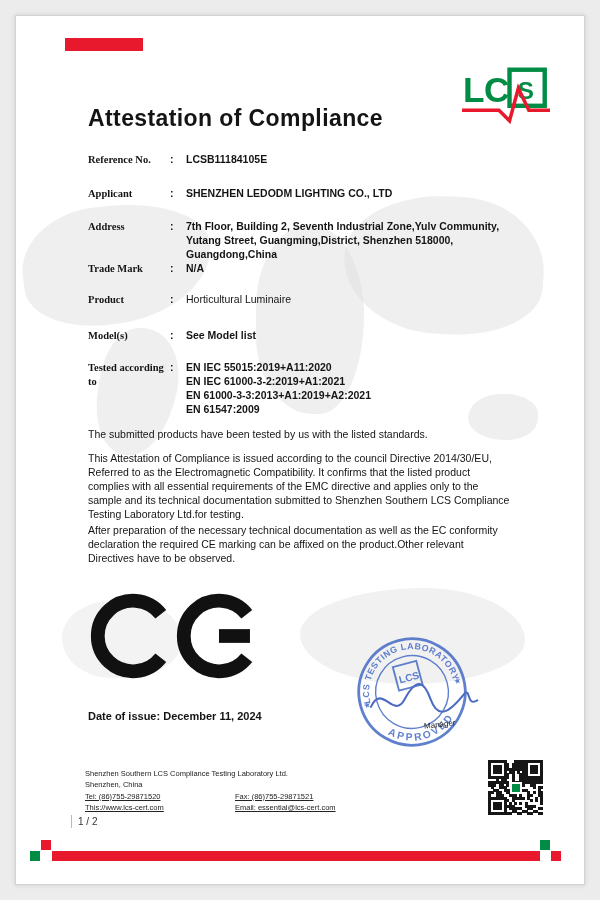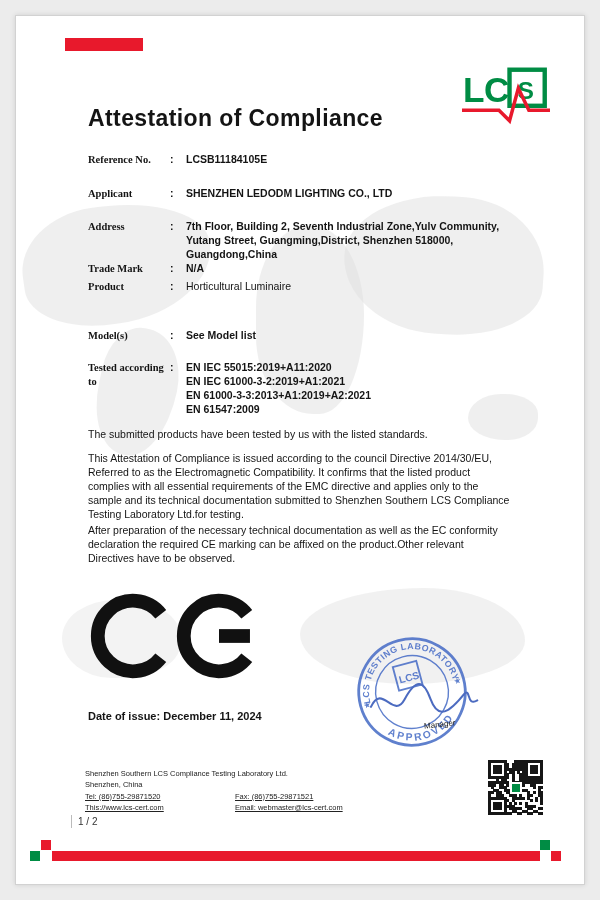--- a/index.html
+++ b/index.html
@@ -101,21 +101,21 @@
     <span class="col">:</span>
     <span class="val">7th Floor, Building 2, Seventh Industrial Zone,Yulv Community,
 Yutang Street, Guangming,District, Shenzhen 518000,
 Guangdong,China</span>
   </div>
   <div class="row" style="top:262px">
     <span class="lbl">Trade Mark</span>
     <span class="col">:</span>
     <span class="val">N/A</span>
   </div>
-  <div class="row" style="top:280px">
+  <div class="row" style="top:293px">
     <span class="lbl">Product</span>
     <span class="col">:</span>
     <span class="val reg">Horticultural Luminaire</span>
   </div>
   <div class="row" style="top:329px">
     <span class="lbl">Model(s)</span>
     <span class="col">:</span>
     <span class="val">See Model list</span>
   </div>
   <div class="row" style="top:361px">
@@ -165,21 +165,21 @@
 
   <div class="abs footer">
     <div>Shenzhen Southern LCS Compliance Testing Laboratory Ltd.</div>
     <div>Shenzhen, China</div>
     <div class="f-flex">
       <span>Tel: (86)755-29871520</span>
       <span>Fax: (86)755-29871521</span>
     </div>
     <div class="f-flex">
       <span>This://www.lcs-cert.com</span>
-      <span>Email: webmaster@lcs-cert.com</span>
+      <span>Email: essential@lcs-cert.com</span>
     </div>
   </div>
 
   <div class="abs qr">
       <i style="left:0.0px;top:0.0px;width:3px;height:3px"></i>
       <i style="left:2.6px;top:0.0px;width:3px;height:3px"></i>
       <i style="left:5.2px;top:0.0px;width:3px;height:3px"></i>
       <i style="left:7.9px;top:0.0px;width:3px;height:3px"></i>
       <i style="left:10.5px;top:0.0px;width:3px;height:3px"></i>
       <i style="left:13.1px;top:0.0px;width:3px;height:3px"></i>

